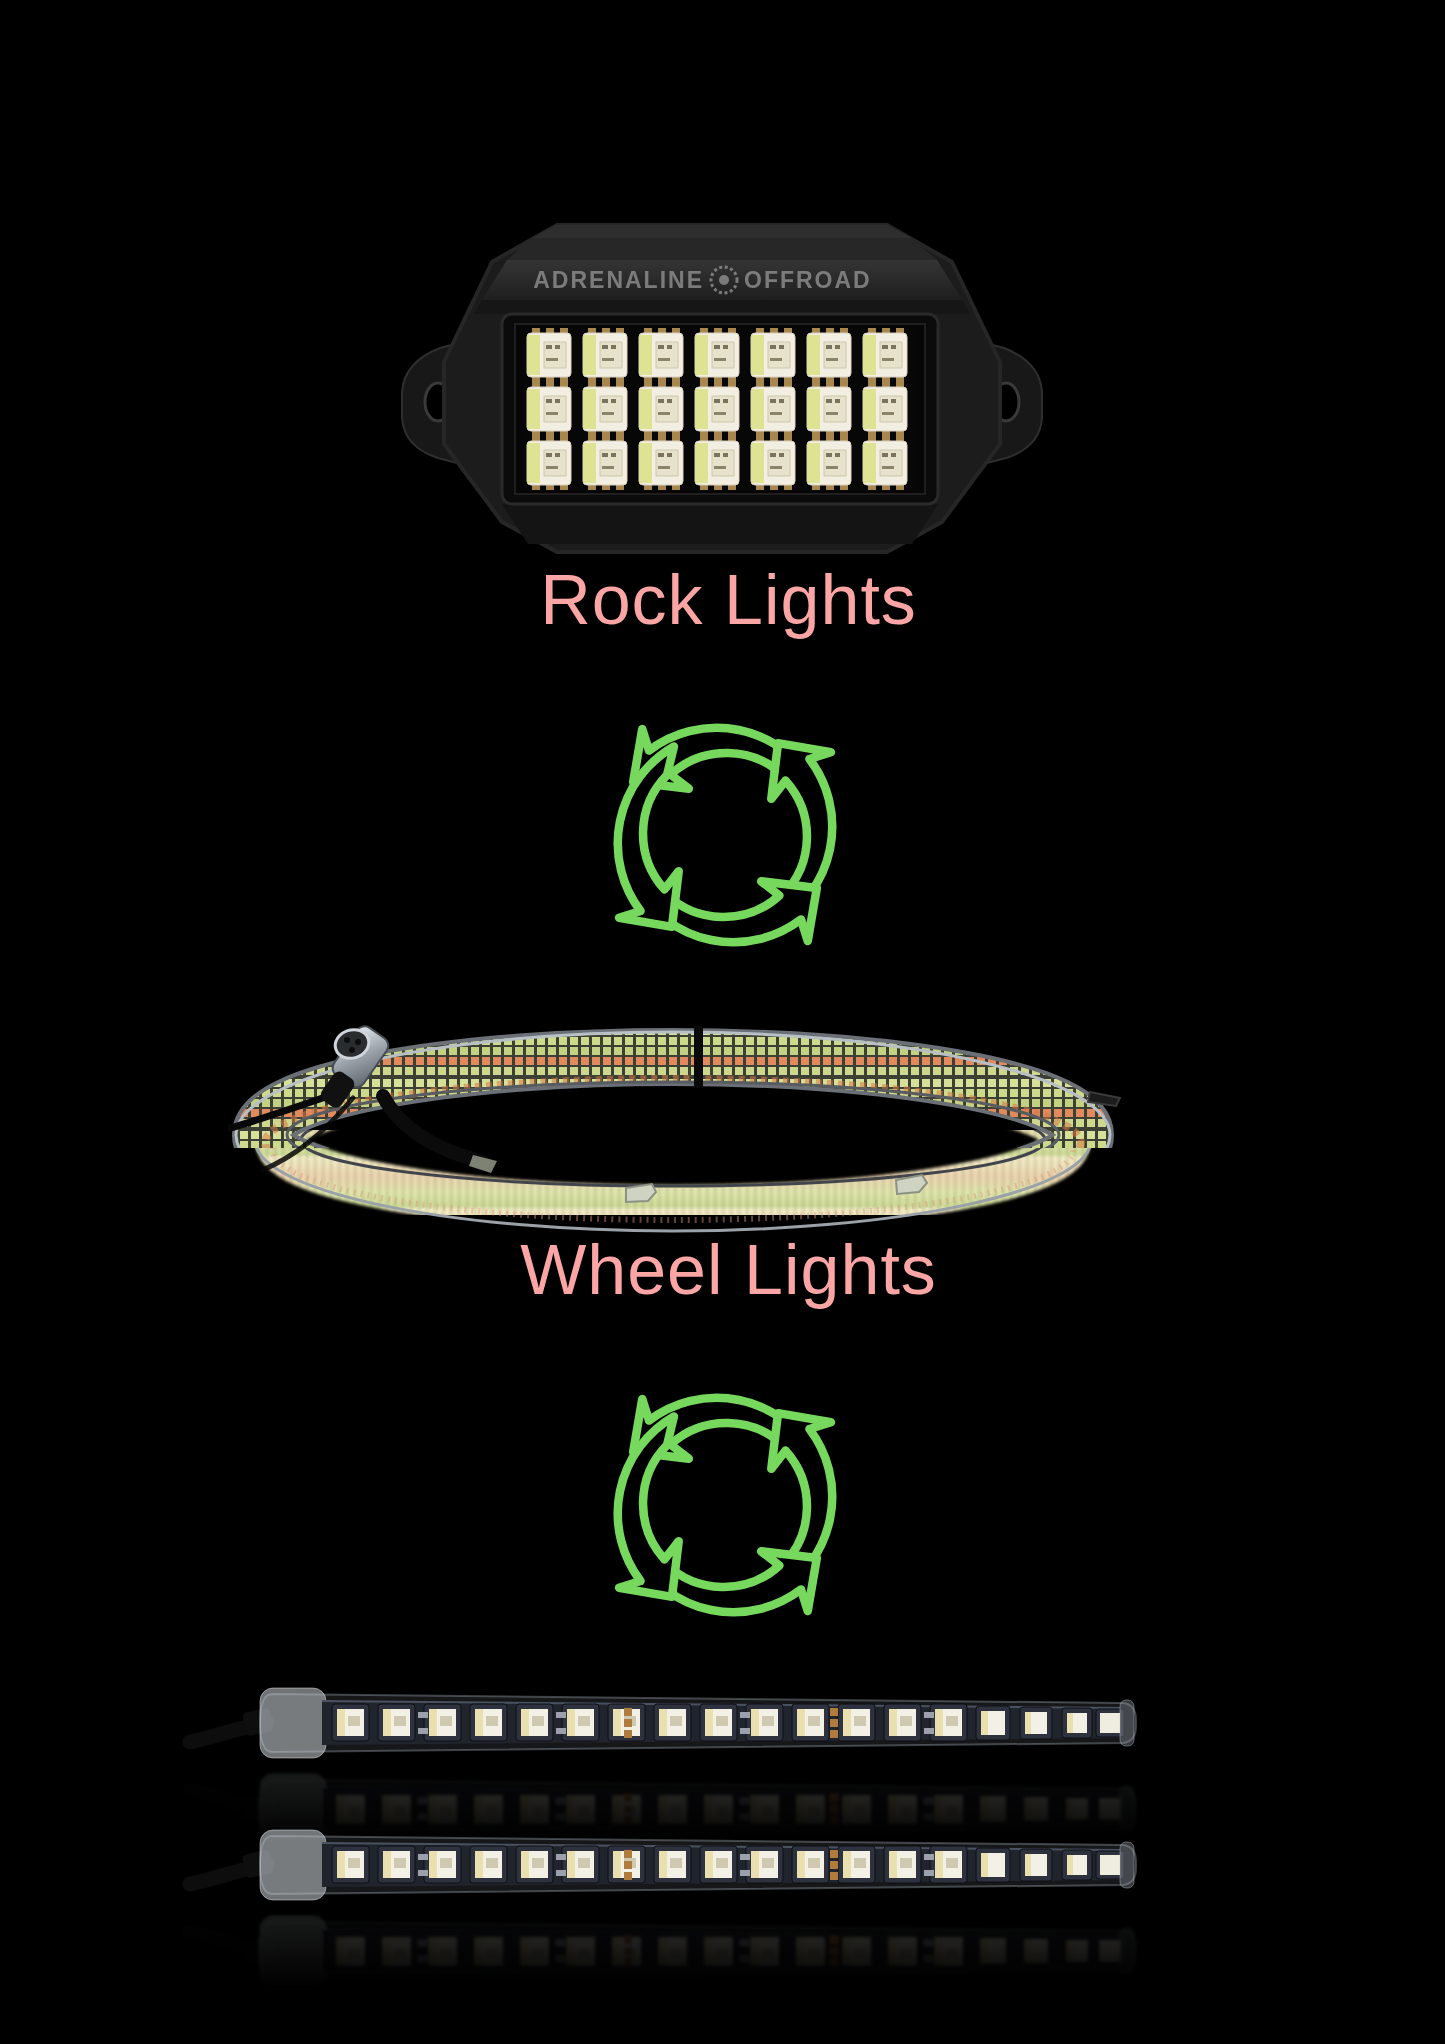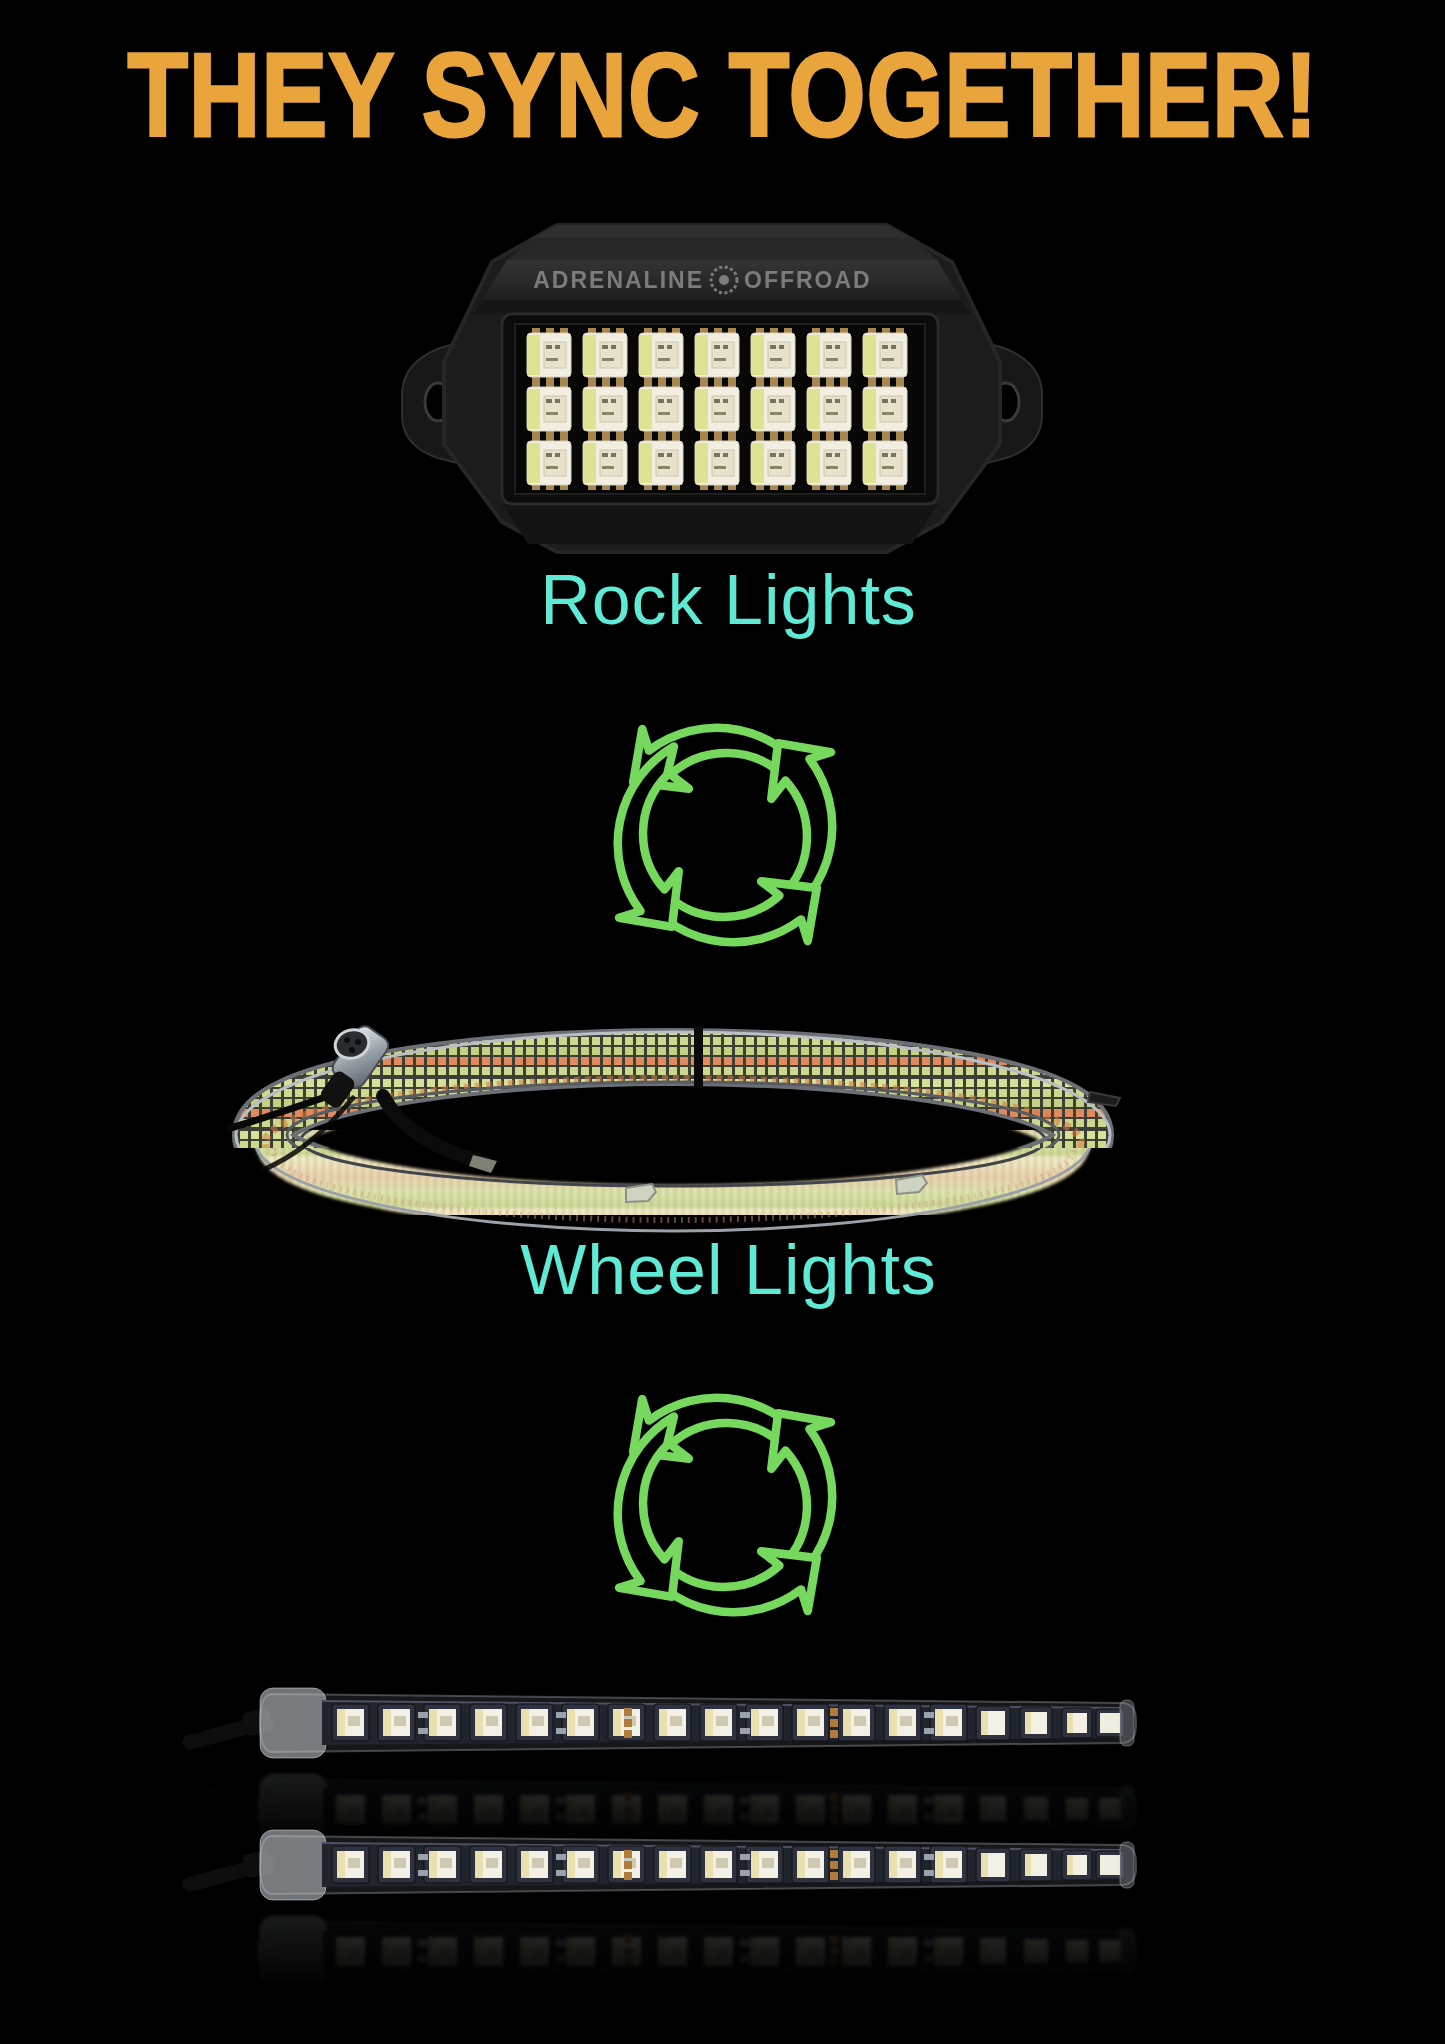--- a/index.html
+++ b/index.html
@@ -2,21 +2,21 @@
 <html><head>
 <meta charset="utf-8">
 <style>
   html,body{margin:0;padding:0;background:#000;}
   .poster{position:relative;width:1445px;height:2044px;background:#000;overflow:hidden;
           font-family:"Liberation Sans",sans-serif;}
   .poster svg{position:absolute;display:block;}
   .title{position:absolute;top:36px;left:0;right:0;text-align:center;white-space:nowrap;}
   .title span{display:inline-block;font-weight:800;font-size:118px;line-height:1.0;
               transform:scaleX(.84);color:#E9A43C;-webkit-text-stroke:3px #E9A43C;letter-spacing:1px;}
-  .plabel{position:absolute;left:0;right:0;text-align:center;color:#5eead4;
+  .plabel{position:absolute;left:0;right:0;text-align:center;color:#fca5a5;
           font-size:70px;font-weight:400;letter-spacing:1px;padding-left:12px;}
   .plabel.rock{top:560px;}
   .plabel.wheel{top:1230px;}
   .plabel.grille{top:1912px;}
 </style>
 </head>
 <body>
 
 <div class="poster">
 
@@ -211,23 +211,20 @@
             <rect x="452" y="44" width="8" height="8"></rect>
           <rect x="658" y="22" width="8" height="8"></rect>
             <rect x="658" y="33" width="8" height="8"></rect>
             <rect x="658" y="44" width="8" height="8"></rect>
         </g>
         <rect x="948" y="14" width="14" height="46" rx="6" fill="rgba(154,163,171,0.35)" stroke="rgba(200,210,218,0.4)"></rect>
       </g>
     </defs>
   </svg>
 
-  <div class="title">
-    <span>THEY SYNC TOGETHER!</span>
-  </div>
 
   <svg style="left:352px;top:222px;" width="740" height="348" viewBox="0 0 740 348">
 
     <g>
       <path d="M140,250 L86,236 Q52,225 50,196 L50,170 Q52,140 88,126 L140,112 Z" fill="#181818" stroke="#2f2f2f" stroke-width="2"></path>
       <ellipse cx="86" cy="180" rx="13" ry="19" fill="#000" stroke="#3a3a3a" stroke-width="3"></ellipse>
       <g transform="translate(740,0) scale(-1,1)">
         <path d="M140,250 L86,236 Q52,225 50,196 L50,170 Q52,140 88,126 L140,112 Z" fill="#181818" stroke="#2f2f2f" stroke-width="2"></path>
         <ellipse cx="86" cy="180" rx="13" ry="19" fill="#000" stroke="#3a3a3a" stroke-width="3"></ellipse>
       </g>

